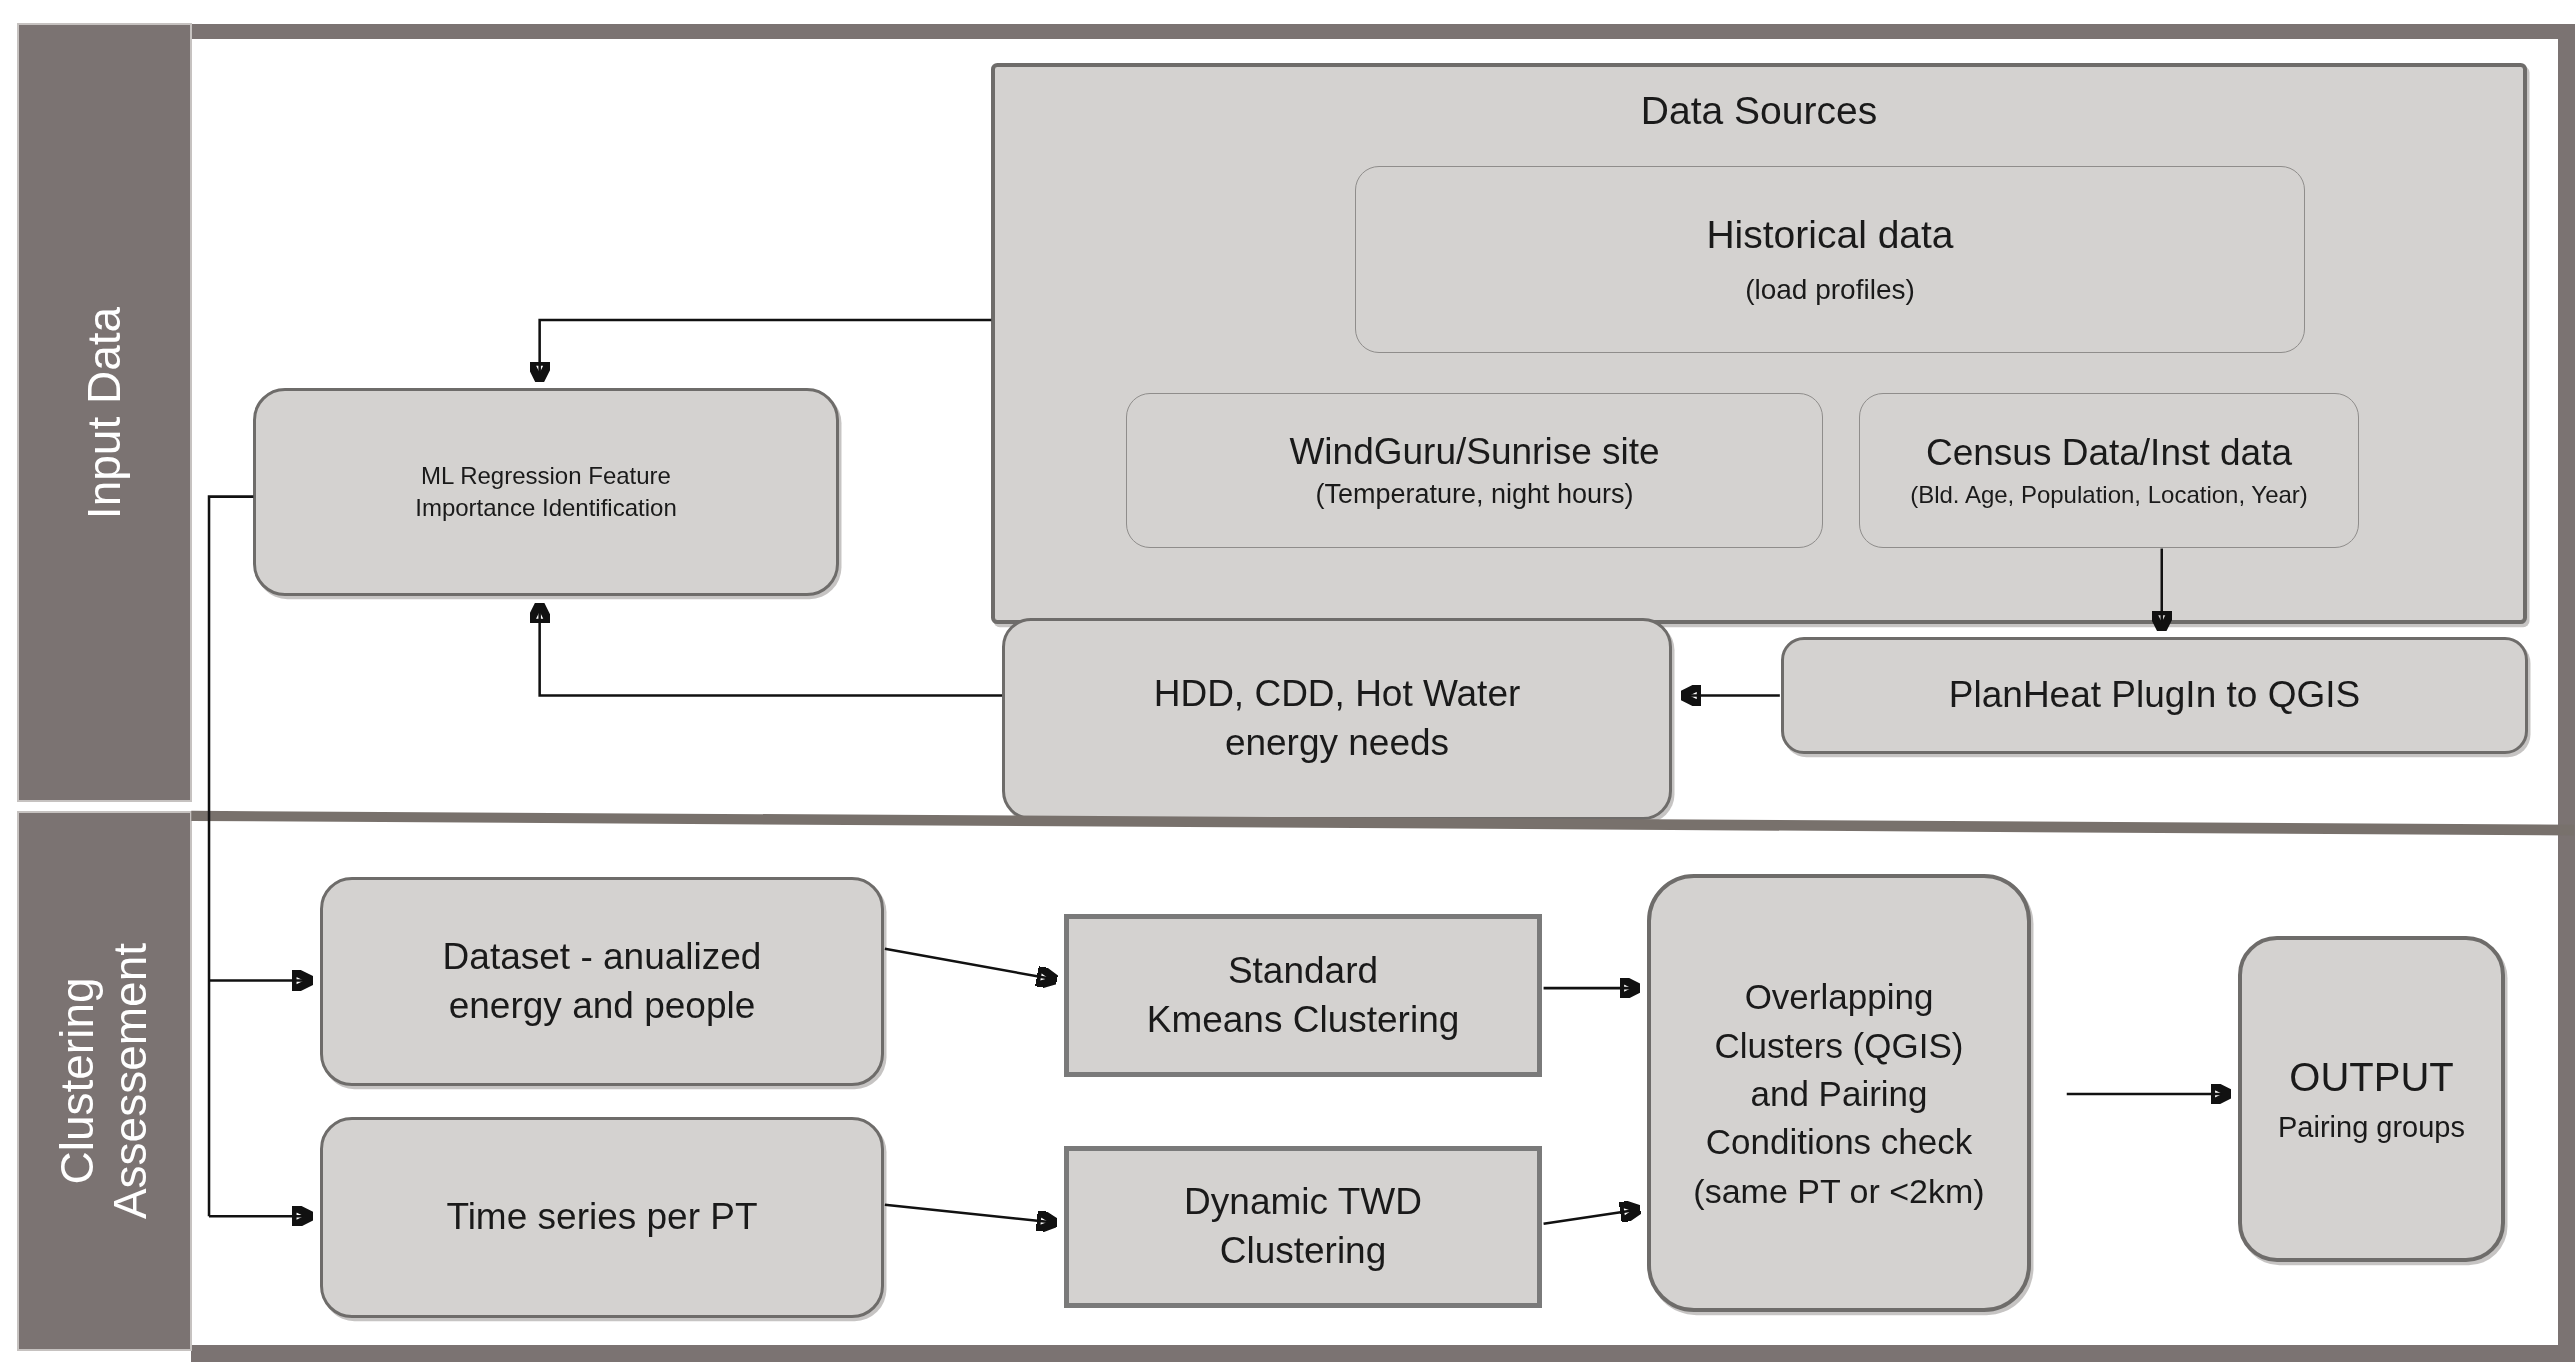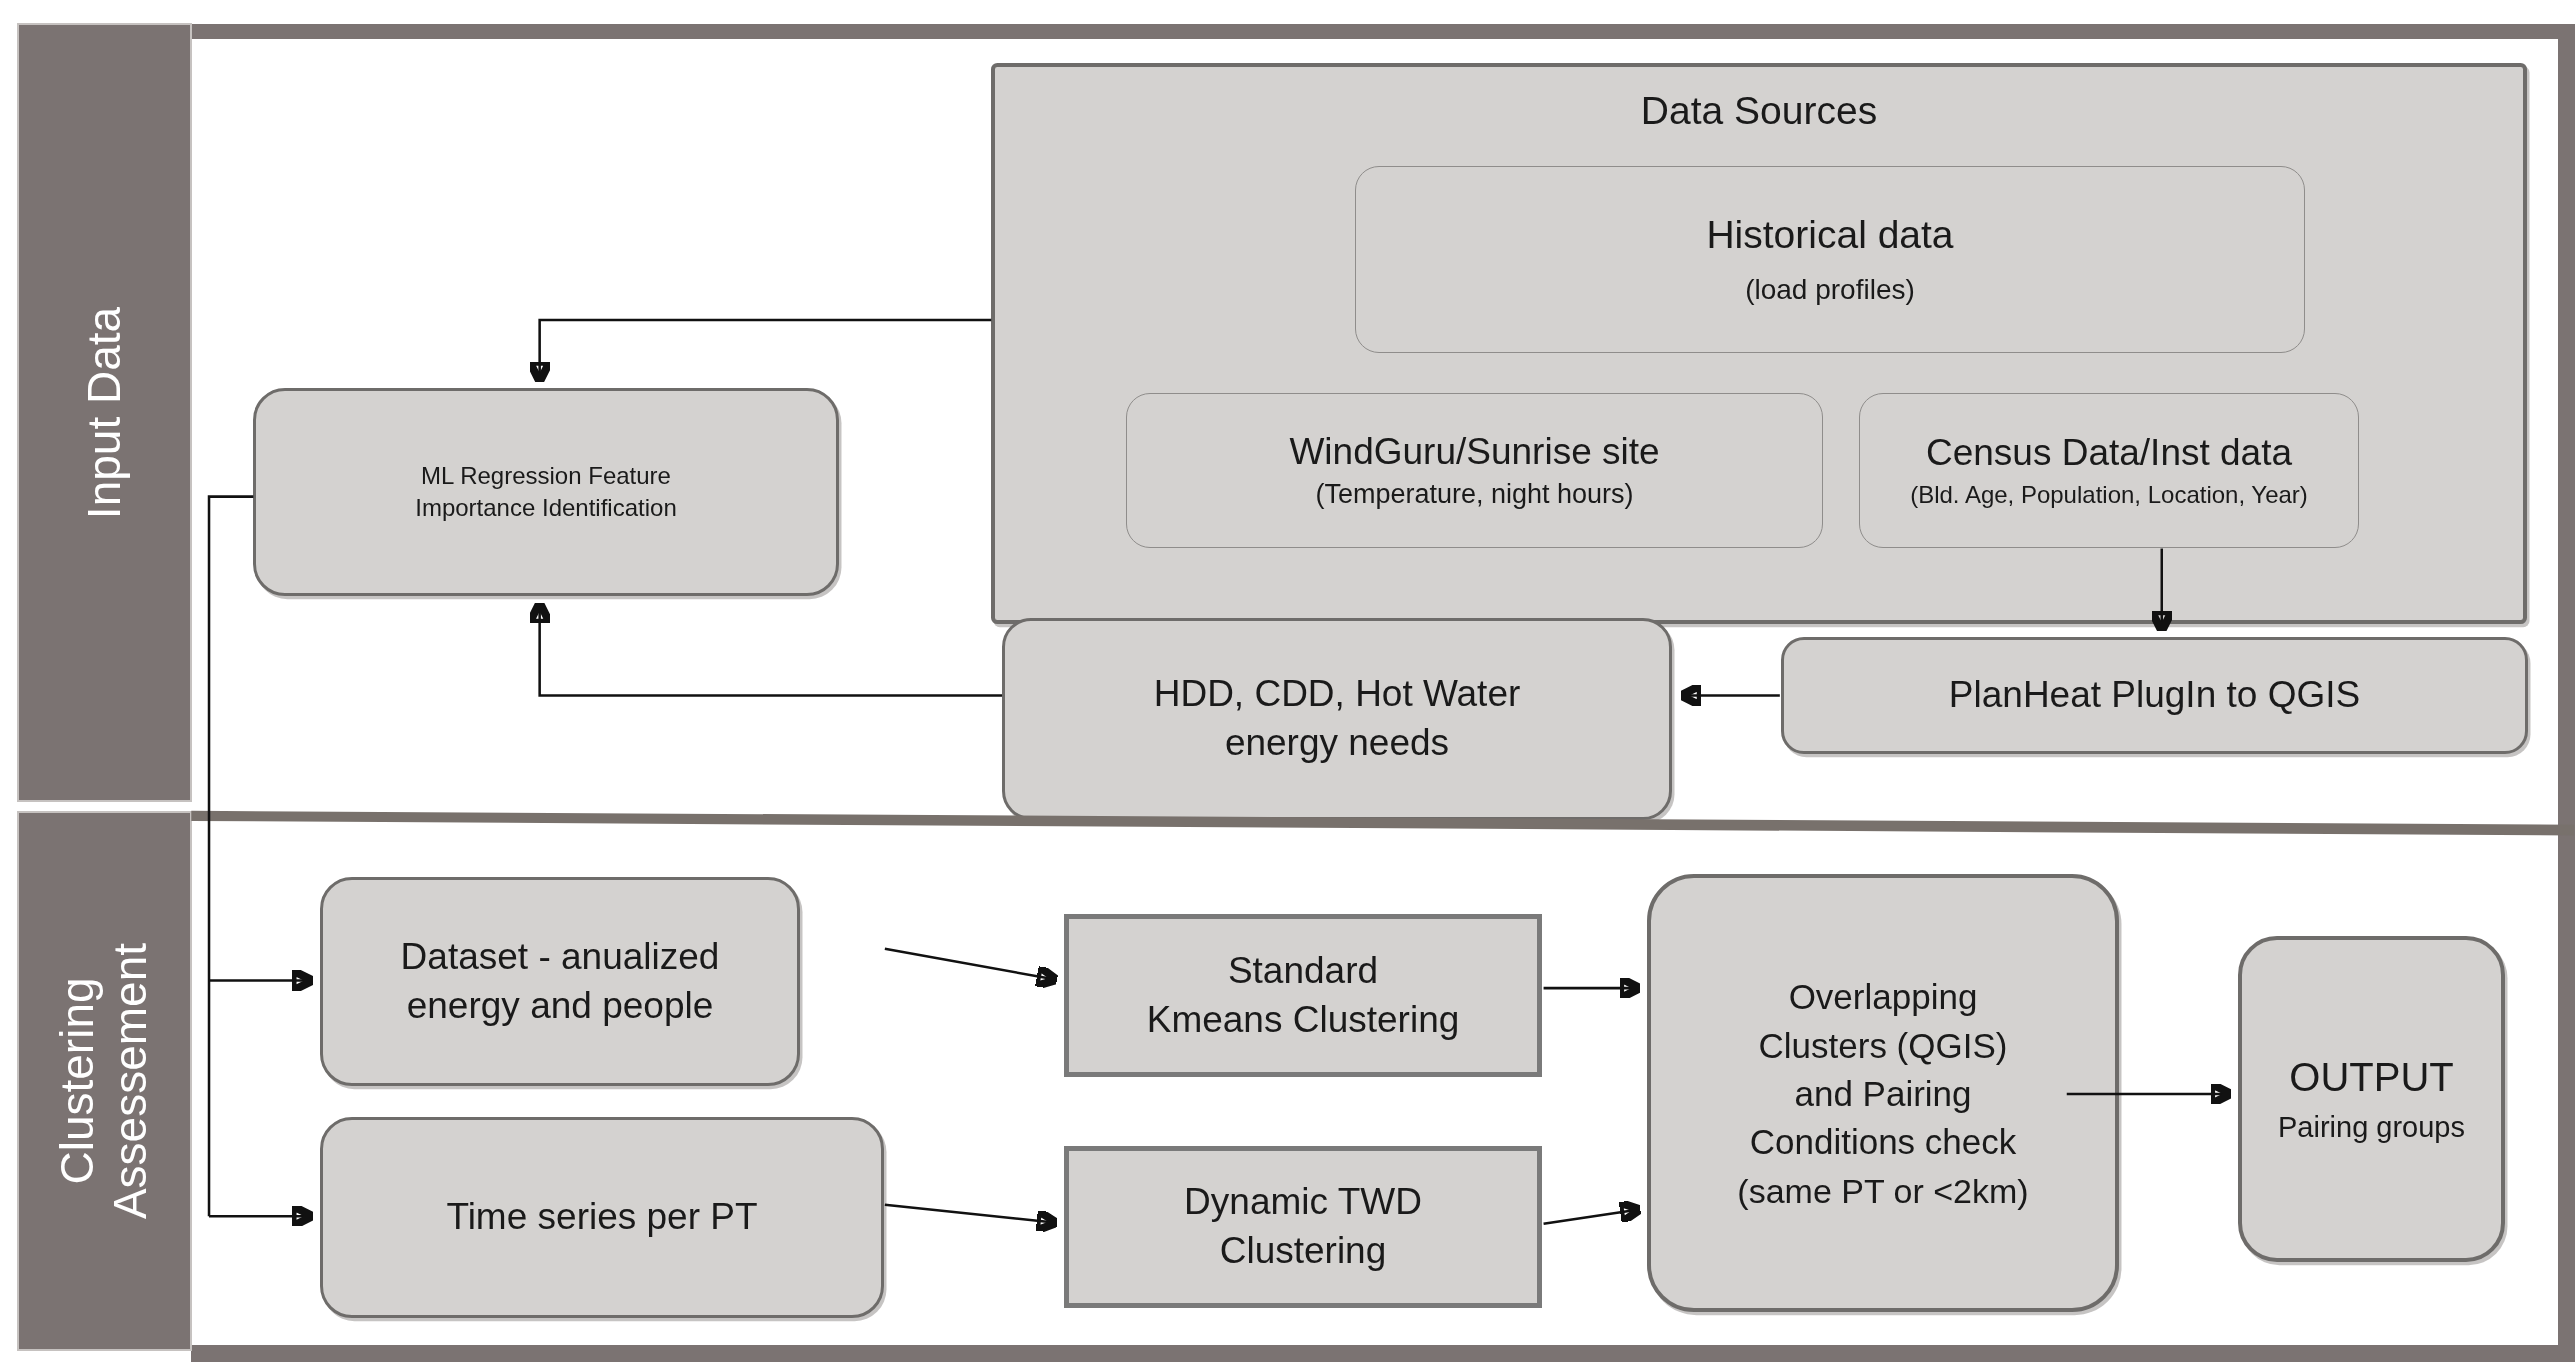--- a/index.html
+++ b/index.html
@@ -92,32 +92,32 @@
 
   #box-census { left: 1859px; top: 393px; width: 500px; height: 155px; }
   #box-census .line { font-size: 37px; }
   #box-census .sub  { font-size: 24px; margin-top: 6.3px; }
 
   #box-ml        { left: 253px;  top: 388px;  width: 586px;  height: 208px; font-size: 38px; }
   #box-ml .line  { font-size: 24px; }
   #box-hdd       { left: 1002px; top: 618px;  width: 670px; height: 202px; border-radius: 29px; }
   #box-planheat  { left: 1781px; top: 637px; width: 747px; height: 117px; border-radius: 23px; }
 
-  #box-dataset    { left: 320px; top: 877px; width: 480px; height: 209px; }
+  #box-dataset    { left: 320px; top: 877px; width: 564px; height: 209px; }
   #box-timeseries { left: 320px; top: 1117px; width: 564px; height: 201px; }
 
   .rect-box {
     border-radius: 0;
     border: 5px solid #7a7a7a;
     box-shadow: none;
   }
   #box-kmeans { left: 1064px; top: 914px; width: 478px; height: 163px; }
   #box-twd    { left: 1064px; top: 1146px; width: 478px; height: 162px; }
 
-  #box-overlap { left: 1647px; top: 874px; width: 472px; height: 438px; border-radius: 47px; border-width: 4.4px; }
+  #box-overlap { left: 1647px; top: 874px; width: 384px; height: 438px; border-radius: 47px; border-width: 4.4px; }
   #box-overlap .line { font-size: 35px; line-height: 1.38; }
   #box-overlap .sub  { font-size: 34px; margin-top: 2px; }
 
   #box-output { left: 2238px; top: 936px; width: 267px; height: 326px; border-radius: 39px; border-width: 4.4px; }
   #box-output .line { font-size: 40px; }
   #box-output .sub  { font-size: 29px; margin-top: 5px; }
 
   
   #wires {
     position: absolute;

